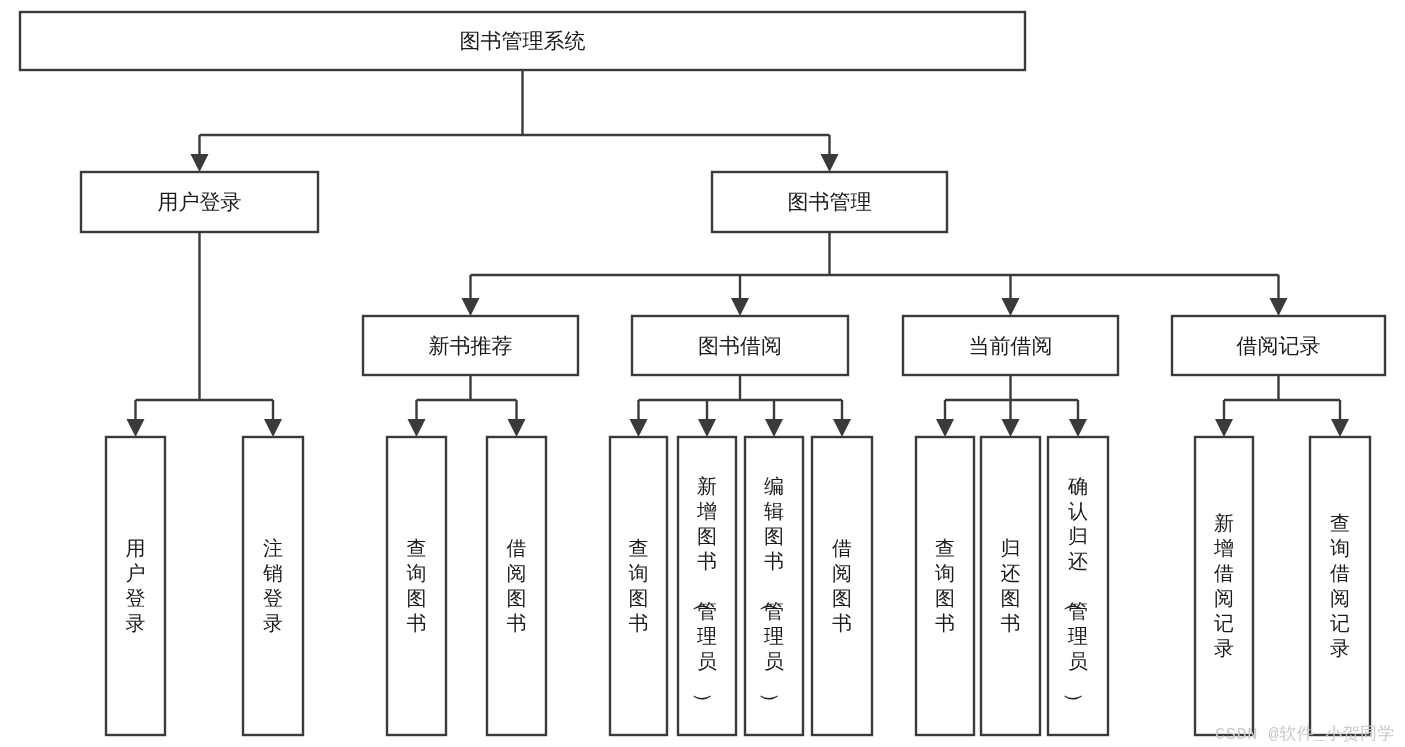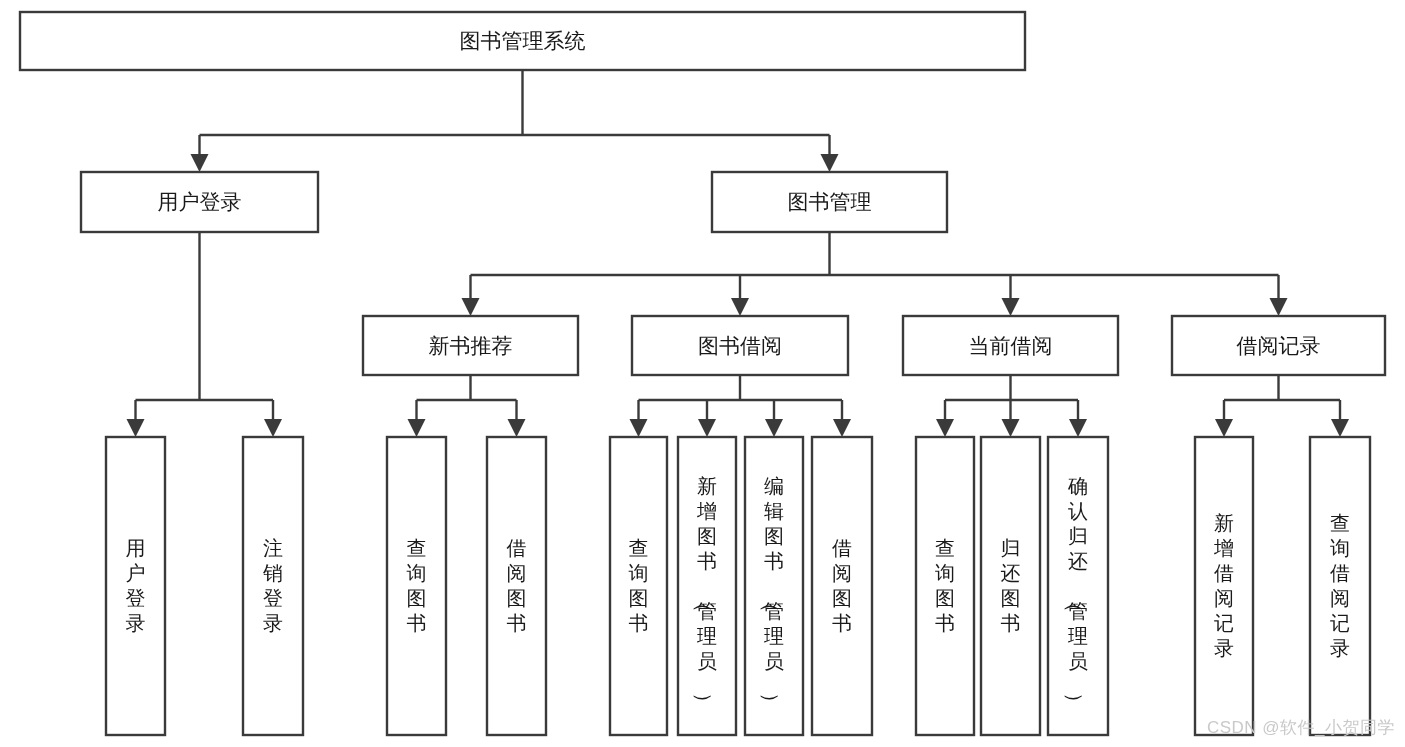--- a/index.html
+++ b/index.html
@@ -52,24 +52,24 @@
     stroke-width: 2.4;
     fill: none;
   }
   .arrow-head {
     fill: #3a3a3a;
     stroke: none;
   }
   .watermark {
     position: absolute;
     right: 10px;
-    bottom: 8px;
+    bottom: 2px;
     color: #c9c9c9;
     font-size: 17px;
-    font-family: Liberation Sans, sans-serif;
+    font-family: Liberation Mono, monospace;
     white-space: nowrap;
     letter-spacing: 0.5px;
     user-select: none;
   }
 </style>
 </head>
 <body>
 
 <div id="diagram-root">
 

